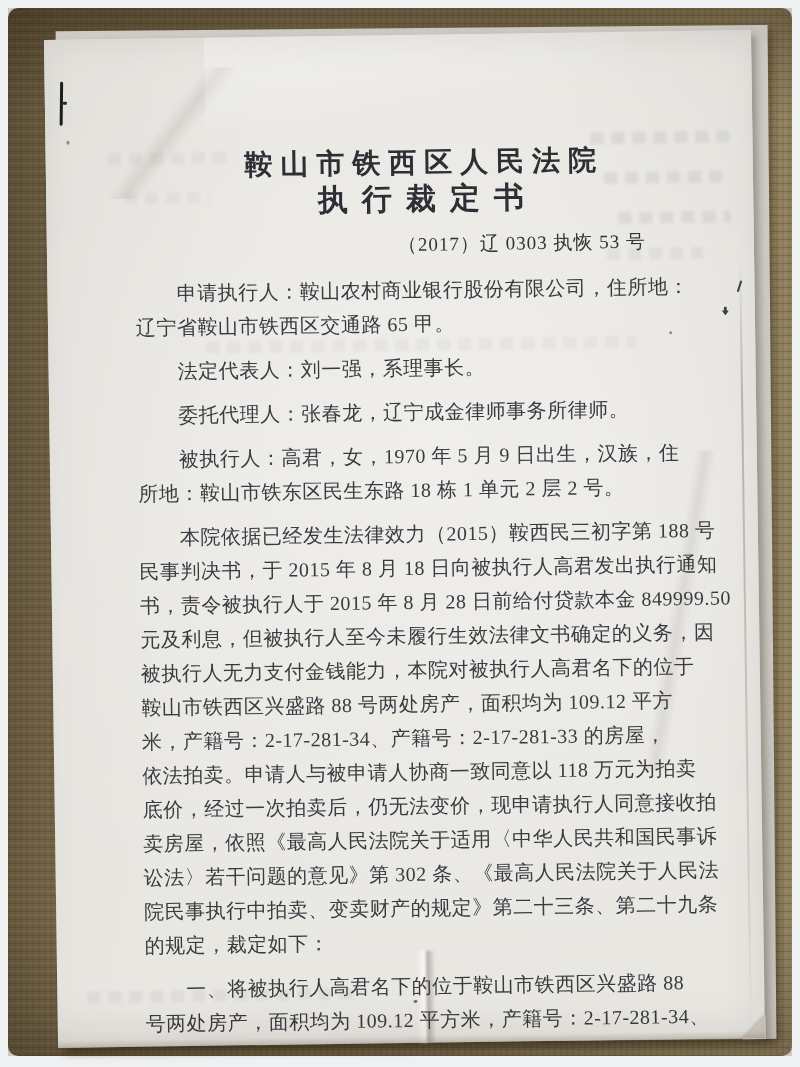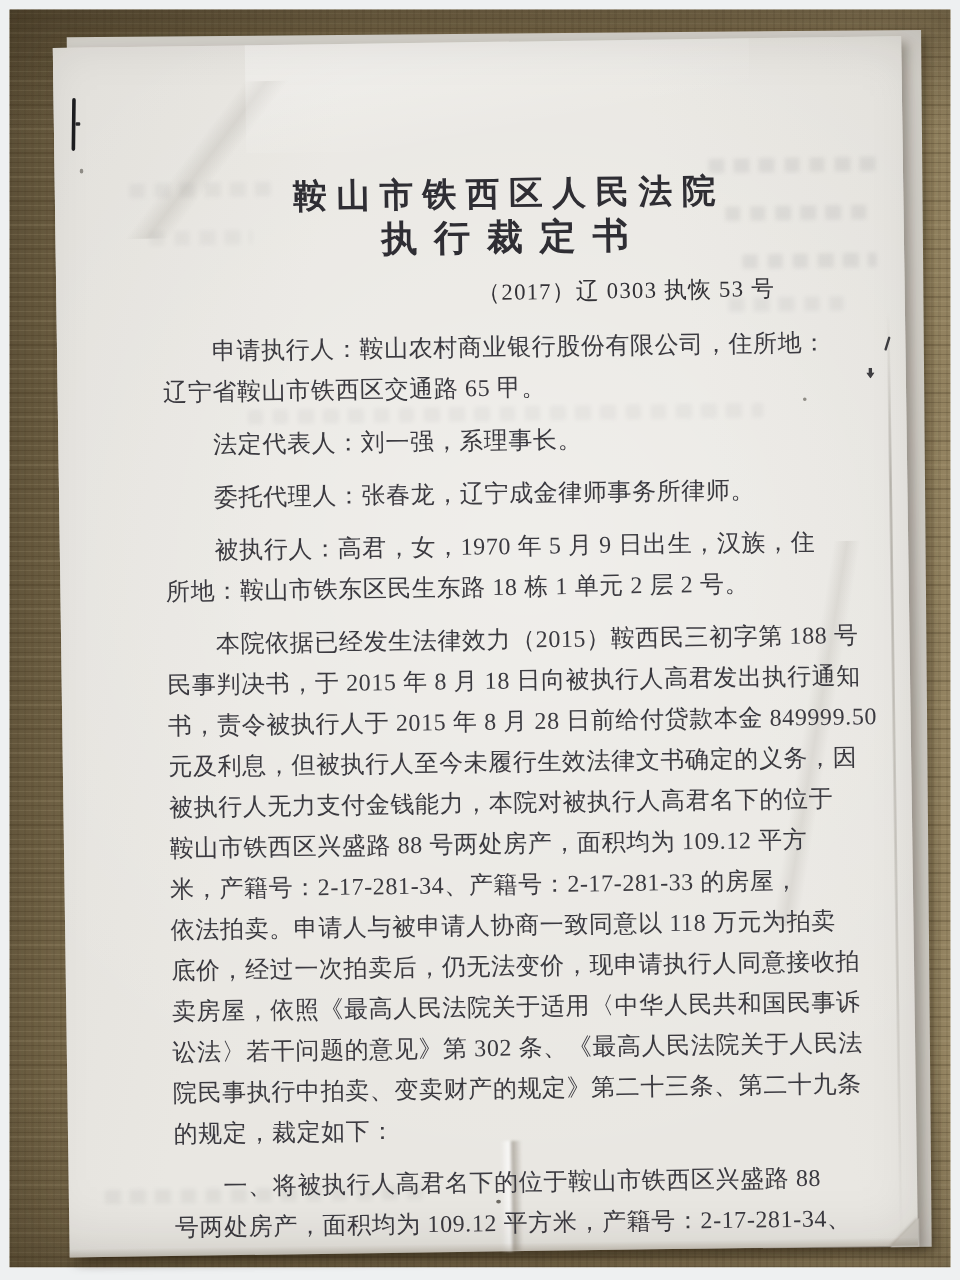--- a/index.html
+++ b/index.html
@@ -10,20 +10,21 @@
   }
   
   .photo{
     position:absolute;left:8px;top:8px;right:8px;bottom:11px;
     background-color:#8d7d5b;
     background-image:
       linear-gradient(180deg, rgba(40,30,16,0.30), rgba(40,30,16,0) 10%, rgba(40,30,16,0) 86%, rgba(40,30,16,0.22)),
       repeating-linear-gradient(90deg, rgba(66,52,30,0.10) 0 2px, rgba(0,0,0,0) 2px 6px),
       repeating-linear-gradient(0deg, rgba(59,45,24,0.22) 0 1px, rgba(0,0,0,0) 1px 4px, rgba(243,229,190,0.10) 4px 5px, rgba(0,0,0,0) 5px 8px),
       linear-gradient(97deg, rgba(58,48,30,0.50) 0%, rgba(108,93,62,0.22) 32%, rgba(158,138,98,0.12) 62%, rgba(203,185,142,0.42) 100%);
+    border-radius: 10px;
   }
   .photo::after{
     content:"";position:absolute;inset:0;pointer-events:none;
     box-shadow:inset 0 0 60px rgba(32,24,12,0.25);
   }
   
   .sheet-behind{
     position:absolute;left:52px;top:20px;width:712px;height:1014px;
     transform:rotate(-0.5deg);
     background:#d8d5cf;

